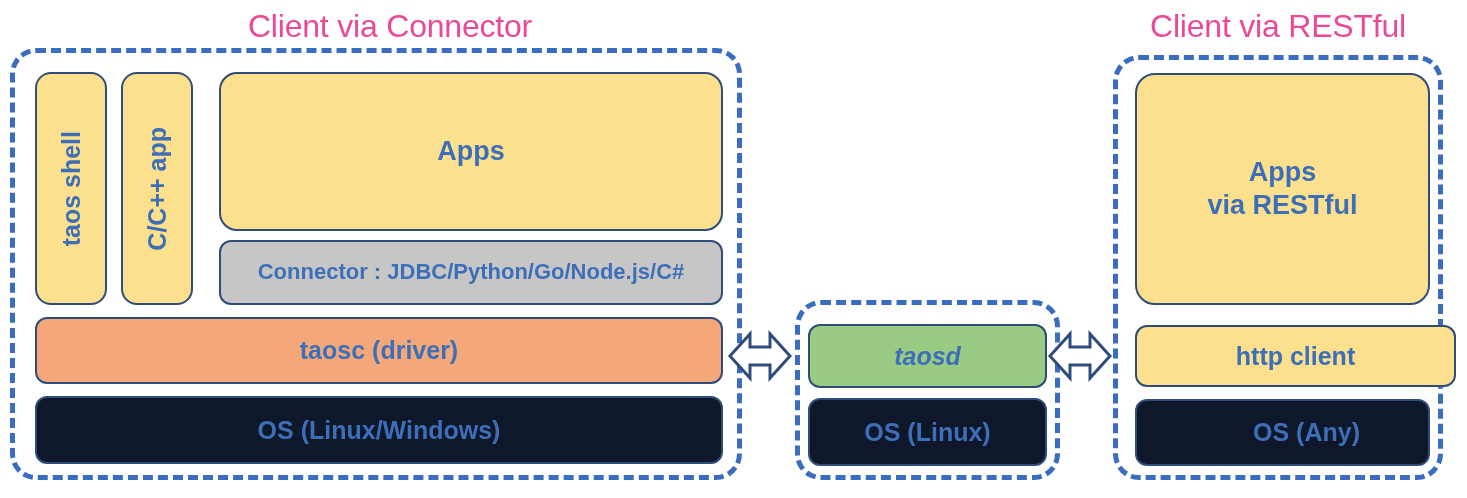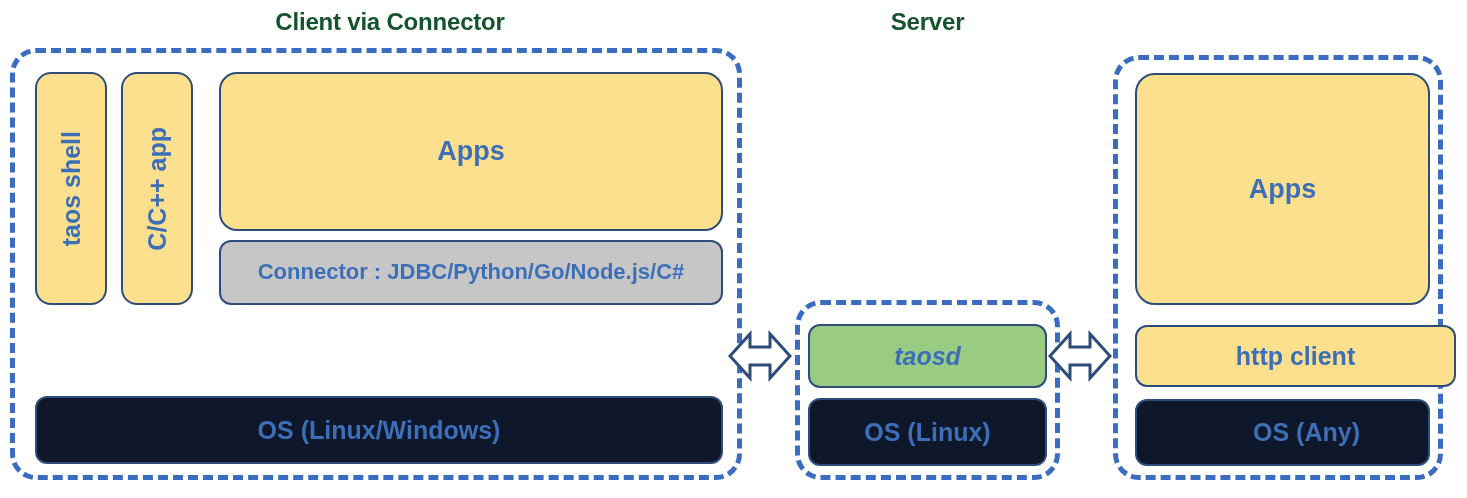--- a/index.html
+++ b/index.html
@@ -15,23 +15,23 @@
   }
   #diagram {
     position: relative;
     width: 1467px;
     height: 498px;
   }
 
   
   .section-title {
     position: absolute;
-    font-size: 24px;
-    font-weight: bold;
-    color: #14532d;
+    font-size: 32px;
+    font-weight: normal;
+    color: #ec4899;
     text-align: center;
     letter-spacing: -0.2px;
     white-space: nowrap;
   }
   #title-connector { left: 130px; top: 8px; width: 520px; }
   #title-server    { left: 795px; top: 8px; width: 265px; }
   #title-restful   { left: 1113px; top: 8px; width: 330px; }
 
   
   .group {
@@ -99,22 +99,22 @@
   #arrow-right { left: 1048px; }
   .arrow svg { display: block; width: 100%; height: 100%; }
 </style>
 </head>
 <body>
 
 <div id="diagram">
 
   <div class="section-title" id="title-connector">Client via Connector</div>
 
-  <div class="section-title" id="title-server">Server</div>
 
+  <div class="section-title" id="title-restful">Client via RESTful</div>
 
   <div class="group" id="group-connector"></div>
 
   <div class="group" id="group-server"></div>
 
   <div class="group" id="group-restful"></div>
 
   <div class="block yellow" id="blk-taos-shell">
     <span class="vertical-label">taos shell</span>
   </div>
@@ -124,20 +124,23 @@
   </div>
 
   <div class="block yellow" id="blk-apps">
     <span>Apps</span>
   </div>
 
   <div class="block gray" id="blk-connector">
     <span>Connector : JDBC/Python/Go/Node.js/C#</span>
   </div>
 
+  <div class="block orange" id="blk-taosc">
+    <span>taosc (driver)</span>
+  </div>
 
   <div class="block blue" id="blk-os-linwin">
     <span>OS (Linux/Windows)</span>
   </div>
 
   <div class="arrow" id="arrow-left">
     <svg viewBox="0 0 64 62" xmlns="http://www.w3.org/2000/svg">
       <polygon points="2,31 22,9 22,22 42,22 42,9 62,31 42,53 42,40 22,40 22,53" fill="#ffffff" stroke="#2e4d7b" stroke-width="3" stroke-linejoin="miter"></polygon>
     </svg>
   </div>
@@ -152,20 +155,21 @@
 
   <div class="arrow" id="arrow-right">
     <svg viewBox="0 0 64 62" xmlns="http://www.w3.org/2000/svg">
       <polygon points="2,31 22,9 22,22 42,22 42,9 62,31 42,53 42,40 22,40 22,53" fill="#ffffff" stroke="#2e4d7b" stroke-width="3" stroke-linejoin="miter"></polygon>
     </svg>
   </div>
 
   <div class="block yellow" id="blk-apps-rest">
     <span>
       <span>Apps</span><br>
+      <span>via RESTful</span>
     </span>
   </div>
 
   <div class="block yellow" id="blk-http-client">
     <span>http client</span>
   </div>
 
   <div class="block blue" id="blk-os-any">
     <span>OS (Any)</span>
   </div>

